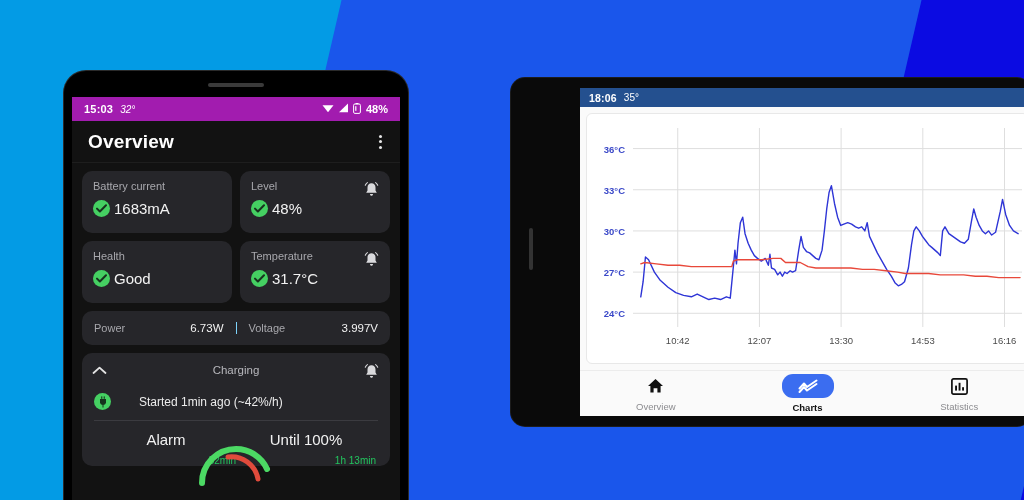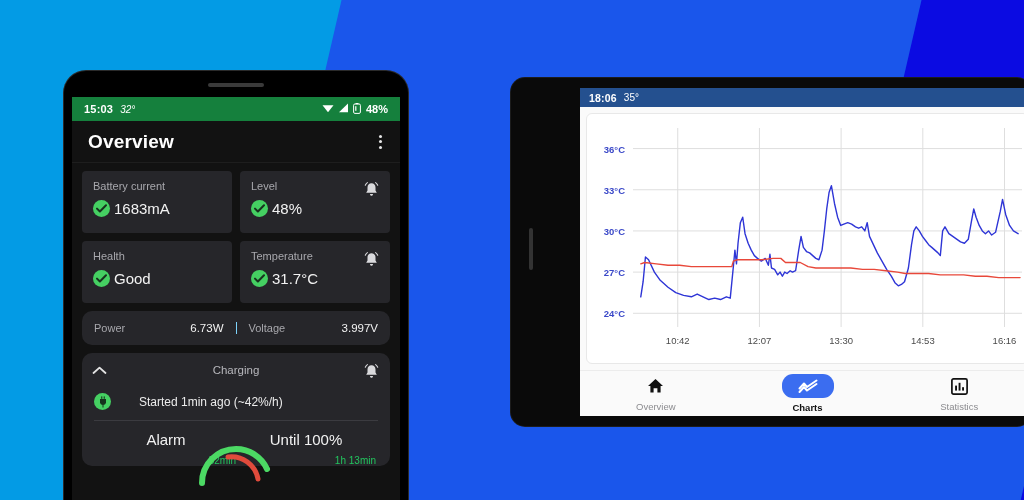--- a/index.html
+++ b/index.html
@@ -65,21 +65,21 @@
     background: #121212;
     overflow: hidden;
   }
   .p-statusbar {
     height: 24px;
     display: flex; align-items: center;
     justify-content: space-between;
     padding: 0 12px;
     color: #fff;
     font-size: 11px;
-    background: #15803d;
+    background: #a21caf;
   }
   .p-sb-left { display: flex; align-items: baseline; gap: 7px; }
   .p-sb-left .t { font-weight: 700; letter-spacing: .2px; }
   .p-sb-left .temp { font-size: 10px; font-weight: 400; font-style: italic; }
   .p-sb-right { display: flex; align-items: center; gap: 4px; }
   .p-sb-right .pct { font-weight: 600; font-size: 11px; margin-left: 1px; }
 
   .p-appbar {
     height: 42px;
     display: flex; align-items: center;
@@ -89,21 +89,21 @@
     border-bottom: 1px solid #1e1e1e;
   }
   .p-title { color: #fff; font-size: 19px; font-weight: 700; letter-spacing: .2px; }
   .kebab { display: flex; flex-direction: column; gap: 2.5px; padding: 4px; cursor: pointer; }
   .kebab i { width: 3px; height: 3px; border-radius: 50%; background: #e6e6e6; display: block; }
 
   .p-body { padding: 8px 10px 0 10px; }
   .row { display: flex; gap: 8px; margin-bottom: 8px; }
   .card {
     background: #26262a;
-    border-radius: 4px;
+    border-radius: 10px;
     padding: 9px 11px 11px 11px;
     flex: 1;
     position: relative;
     min-height: 62px;
   }
   .card-label { color: #a8a8ad; font-size: 11px; margin-bottom: 8px; }
   .card-value-row { display: flex; align-items: center; gap: 4px; }
   .check {
     width: 17px; height: 17px; border-radius: 50%;
     background: #45d062;

